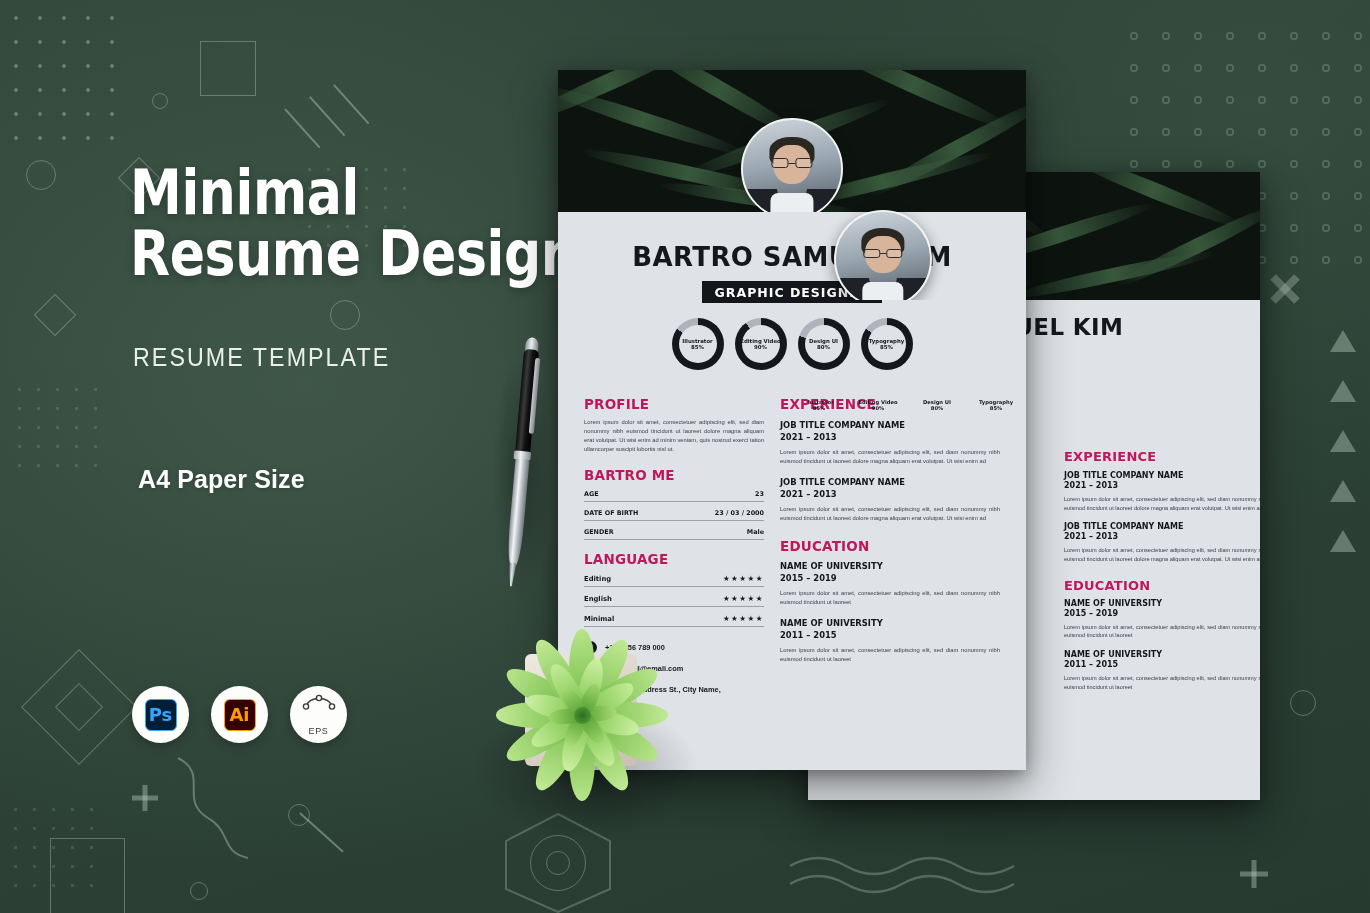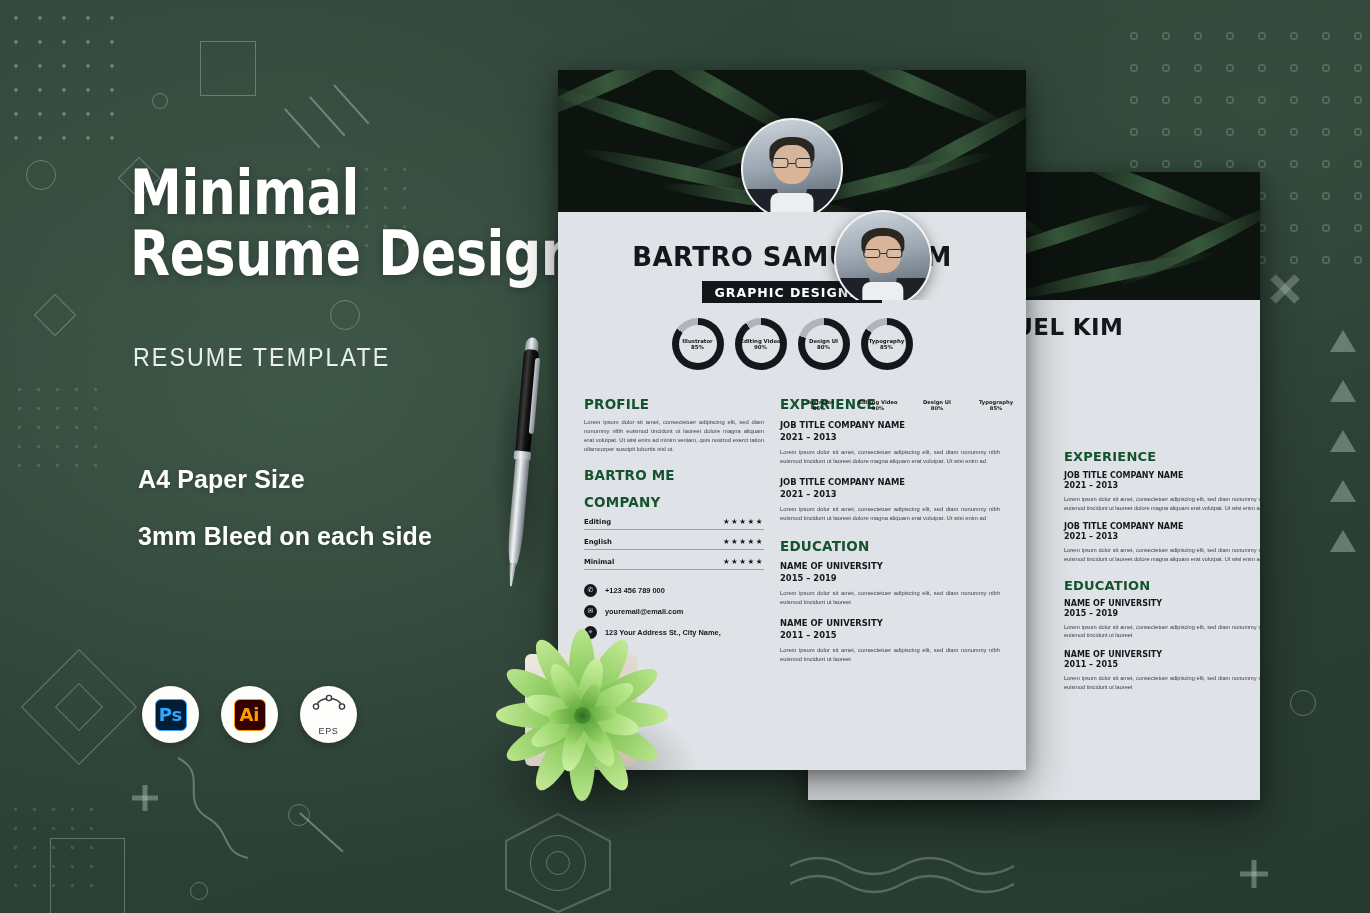--- a/index.html
+++ b/index.html
@@ -52,21 +52,21 @@
     position:absolute; left:133px; top:343px;
     font-family:"Liberation Sans", sans-serif;
     font-size:25px; letter-spacing:2.2px; color:#e9efe9; font-weight:400;
     transform:scaleX(.93); transform-origin:left top;
   }
   .features { position:absolute; left:138px; top:465px; width:420px; }
   .feature {
     font-size:25px; color:#ffffff; font-weight:bold; margin-bottom:28px;
     letter-spacing:.1px; text-shadow:0 1px 5px rgba(0,0,0,.2);
   }
-  .badges { position:absolute; left:142px; top:686px; display:flex; gap:22px; }
+  .badges { position:absolute; left:132px; top:686px; display:flex; gap:22px; }
   .badge {
     width:57px; height:57px; border-radius:50%; background:#fdfdfb;
     display:flex; align-items:center; justify-content:center;
     box-shadow:0 3px 10px rgba(0,0,0,.25);
   }
   .adobe-tile {
     width:32px; height:32px; border-radius:6px;
     display:flex; align-items:center; justify-content:center;
     font-family:"DejaVu Sans", sans-serif; font-weight:bold; font-size:18px;
   }
@@ -132,21 +132,21 @@
   .skill { position:relative; border-radius:50%; display:flex; align-items:center; justify-content:center; }
   .skill .ring { position:absolute; inset:0; border-radius:50%;
      background:conic-gradient(#14181c 0 var(--p), #aeb4bb var(--p) 100%); }
   .skill .hole { position:absolute; border-radius:50%; background:#dfe2e6; }
   .skill .txt { position:relative; z-index:2; text-align:center; color:#14181c;
      font-family:"DejaVu Sans", sans-serif; font-weight:bold; line-height:1.15; }
 
   .cols { display:flex; gap:16px; }
   .col-l { width:45%; } .col-r { width:55%; }
   .sec-h {
-    font-family:"DejaVu Sans", sans-serif; font-weight:bold; color:#14532d;
+    font-family:"DejaVu Sans", sans-serif; font-weight:bold; color:#be185d;
     letter-spacing:.2px;
   }
   .body-txt { color:#3b4148; text-align:justify; line-height:1.55; }
   .row-kv { display:flex; justify-content:space-between; align-items:baseline;
     border-bottom:1px solid #9aa1a9; padding-bottom:3px; margin-bottom:7px; }
   .kv-k { font-weight:bold; color:#14181c; font-family:"DejaVu Sans",sans-serif; }
   .kv-v { font-weight:bold; color:#14181c; font-family:"DejaVu Sans",sans-serif; }
   .stars { letter-spacing:1.5px; color:#14181c; }
   .contact-row { display:flex; align-items:center; gap:8px; margin-bottom:8px; }
   .c-ic { width:13px; height:13px; border-radius:50%; background:#14181c; color:#dfe2e6;
@@ -234,21 +234,20 @@
   <div class="deco dotgrid-faint" style="left:1180px;top:700px;width:80px;height:80px;"></div>
 
   <div class="headline">
     <div>Minimal</div>
     <div>Resume Design</div>
   </div>
   <div class="subhead">RESUME TEMPLATE</div>
 
   <div class="features">
     <div class="feature">A4 Paper Size</div>
-    <div class="feature">3mm Bleed on each side</div>
   </div>
 
   <div class="badges">
     <div class="badge">
       <div class="adobe-tile" style="background:#001e36;color:#31a8ff;border:1px solid #31a8ff;">
         <span>Ps</span>
       </div>
     </div>
     <div class="badge">
       <div class="adobe-tile" style="background:#330000;color:#ff9a00;border:1px solid #ff9a00;">
@@ -456,22 +455,36 @@
         </div>
       </div>
 
       <div class="cols" style="margin-top:26px;">
 
         <div class="col-l">
           <div class="sec-h" style="font-size:13.5px;">PROFILE</div>
           <div class="body-txt" style="font-size:5.8px;margin-top:6px;">Lorem ipsum dolor sit amet, consectetuer adipiscing elit, sed diam nonummy nibh euismod tincidunt ut laoreet dolore magna aliquam erat volutpat. Ut wisi enim ad minim veniam, quis nostrud exerci tation ullamcorper suscipit lobortis nisl ut.</div>
 
           <div class="sec-h" style="font-size:13.5px;margin-top:13px;">BARTRO ME</div>
-
-          <div class="sec-h" style="font-size:13.5px;margin-top:11px;">COMPANY</div>
+          <div style="margin-top:7px;">
+            <div class="row-kv">
+              <span class="kv-k" style="font-size:6.4px;">AGE</span>
+              <span class="kv-v" style="font-size:6.4px;">23</span>
+            </div>
+            <div class="row-kv">
+              <span class="kv-k" style="font-size:6.4px;">DATE OF BIRTH</span>
+              <span class="kv-v" style="font-size:6.4px;">23 / 03 / 2000</span>
+            </div>
+            <div class="row-kv">
+              <span class="kv-k" style="font-size:6.4px;">GENDER</span>
+              <span class="kv-v" style="font-size:6.4px;">Male</span>
+            </div>
+          </div>
+
+          <div class="sec-h" style="font-size:13.5px;margin-top:11px;">LANGUAGE</div>
           <div style="margin-top:7px;">
             <div class="row-kv">
               <span class="kv-k" style="font-size:6.8px;">Editing</span>
               <span class="stars" style="font-size:7.5px;">★★★★★</span>
             </div>
             <div class="row-kv">
               <span class="kv-k" style="font-size:6.8px;">English</span>
               <span class="stars" style="font-size:7.5px;">★★★★★</span>
             </div>
             <div class="row-kv">

